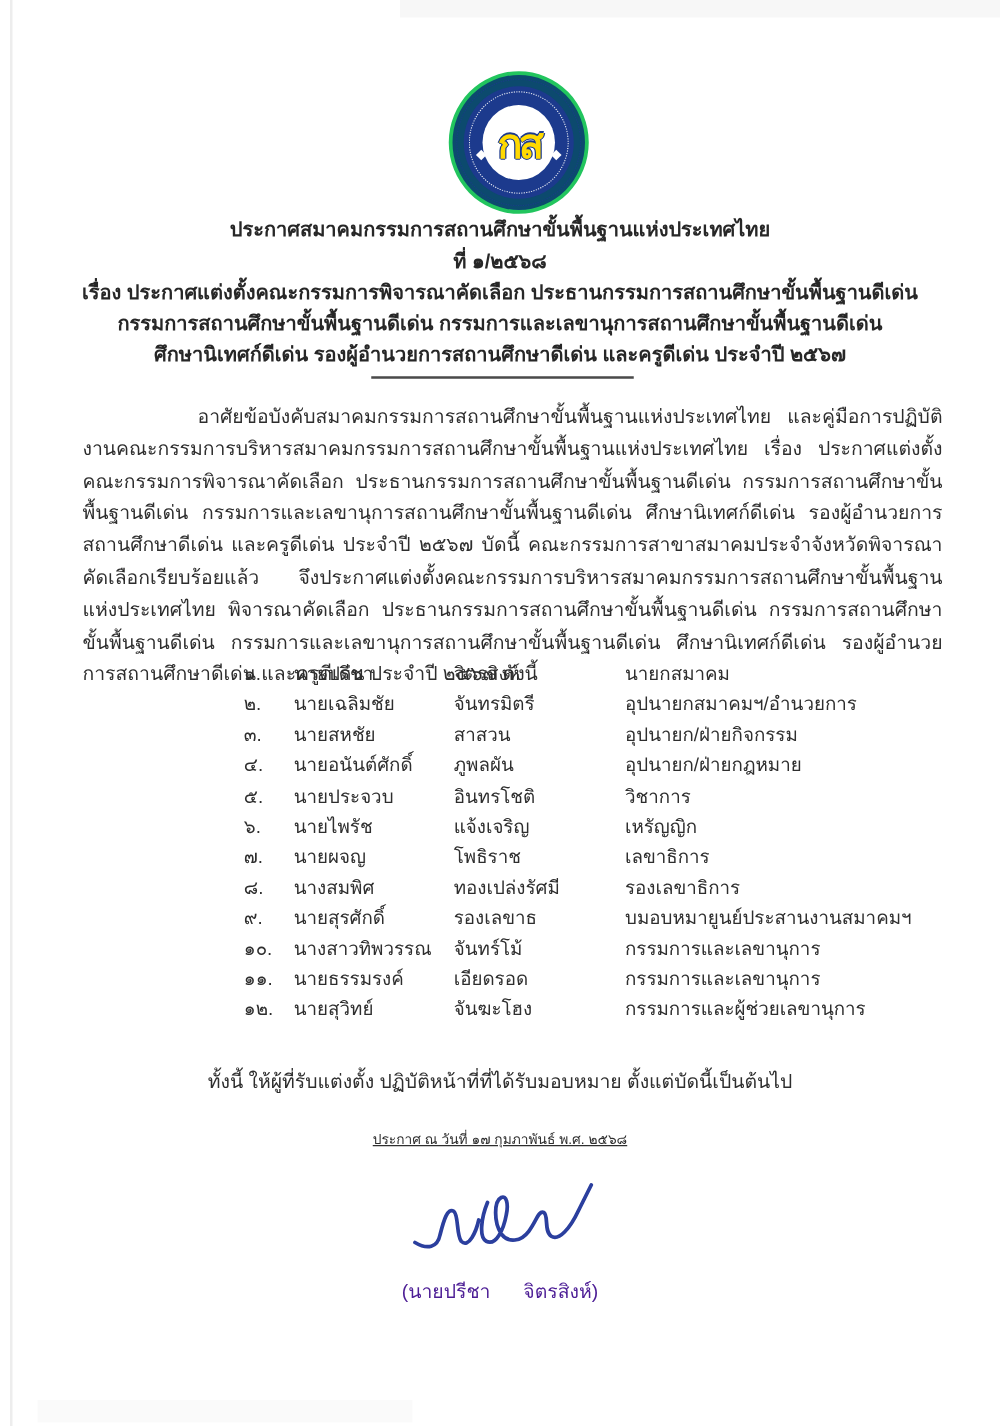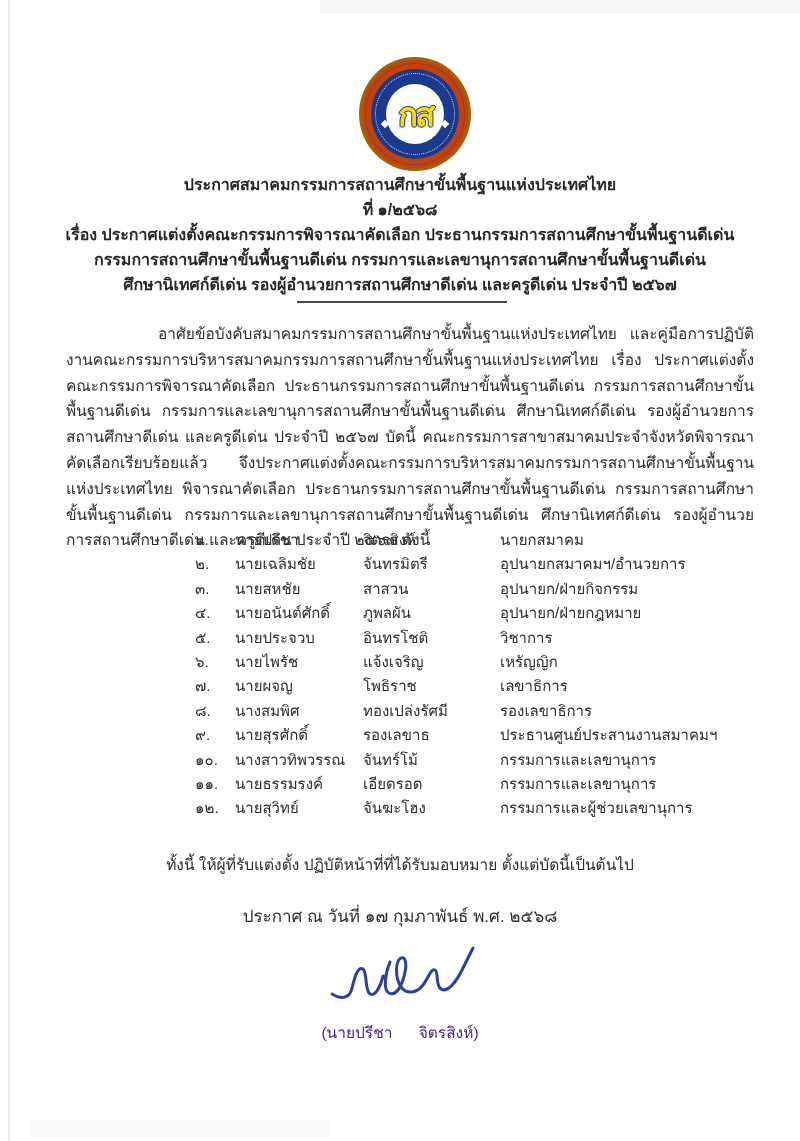--- a/index.html
+++ b/index.html
@@ -13,21 +13,21 @@
   }
   
   .scan-left-edge{position:absolute;left:8px;top:0;bottom:0;width:2px;background:rgba(0,0,0,0.07);}
   .scan-noise-top{position:absolute;left:320px;right:0;top:0;height:14px;background:rgba(0,0,0,0.03);}
   .scan-noise-bottom{position:absolute;left:30px;top:1120px;width:300px;height:18px;background:rgba(0,0,0,0.02);}
 
   
   .logo{
     position:absolute;top:57px;left:359px;
     width:112px;height:114px;border-radius:50%;
-    background:#c2410c;border:3px solid #a16207;
+    background:#0c4a6e;border:3px solid #22c55e;
     box-sizing:border-box;
   }
   .logo-outer-dots{position:absolute;inset:3px;border-radius:50%;border:1.5px dotted rgba(28,58,141,0.75);}
   .logo-band{position:absolute;inset:9px;border-radius:50%;background:#1c3a8d;}
   .logo-band-dots{position:absolute;inset:13px;border-radius:50%;border:1.5px dotted rgba(255,255,255,0.85);}
   .logo-center{
     position:absolute;inset:24px;border-radius:50%;background:#ffffff;
     display:flex;align-items:center;justify-content:center;
   }
   .logo-monogram{
@@ -57,21 +57,21 @@
     text-indent:92px;color:#2e2e2e;margin:4px;
   }
 
   
   .committee{position:absolute;top:528px;left:195px;right:50px;font-size:15px;color:#2e2e2e;}
   .c-row{display:grid;grid-template-columns:40px 128px 137px auto;height:24.4px;line-height:24.4px;}
   .c-no{text-align:left;}
 
   
   .directive{position:absolute;top:852px;left:0;right:0;text-align:center;font-size:15.5px;color:#2e2e2e;}
-  .date-line{position:absolute;top:902px;left:0;right:0;text-align:center;font-size:17px;color:#2e2e2e;}
+  .date-line{position:absolute;top:902px;left:0;right:0;text-align:center;font-size:11px;color:#2e2e2e;text-decoration:underline;}
 
   
   .signature{position:absolute;top:938px;left:50%;margin-left:-80px;width:190px;height:78px;}
   .signer-name{position:absolute;top:1020px;left:0;right:0;text-align:center;font-size:15.5px;word-spacing:22px;color:#4c1d95;}
   .signer-title{position:absolute;top:1046px;left:0;right:0;text-align:center;font-size:15.5px;color:#2e2e2e;}
 </style>
 </head>
 <body>
 
 <div class="page">
@@ -158,21 +158,21 @@
       <span class="c-no">๘.</span>
       <span class="c-name">นางสมพิศ</span>
       <span class="c-surname">ทองเปล่งรัศมี</span>
       <span class="c-pos">รองเลขาธิการ</span>
     </div>
 
     <div class="c-row">
       <span class="c-no">๙.</span>
       <span class="c-name">นายสุรศักดิ์</span>
       <span class="c-surname">รองเลขาธ</span>
-      <span class="c-pos">ประธานศูนย์ประสานงานสมาคมฯ</span>
+      <span class="c-pos">บมอบหมายูนย์ประสานงานสมาคมฯ</span>
     </div>
 
     <div class="c-row">
       <span class="c-no">๑๐.</span>
       <span class="c-name">นางสาวทิพวรรณ</span>
       <span class="c-surname">จันทร์โม้</span>
       <span class="c-pos">กรรมการและเลขานุการ</span>
     </div>
 
     <div class="c-row">

